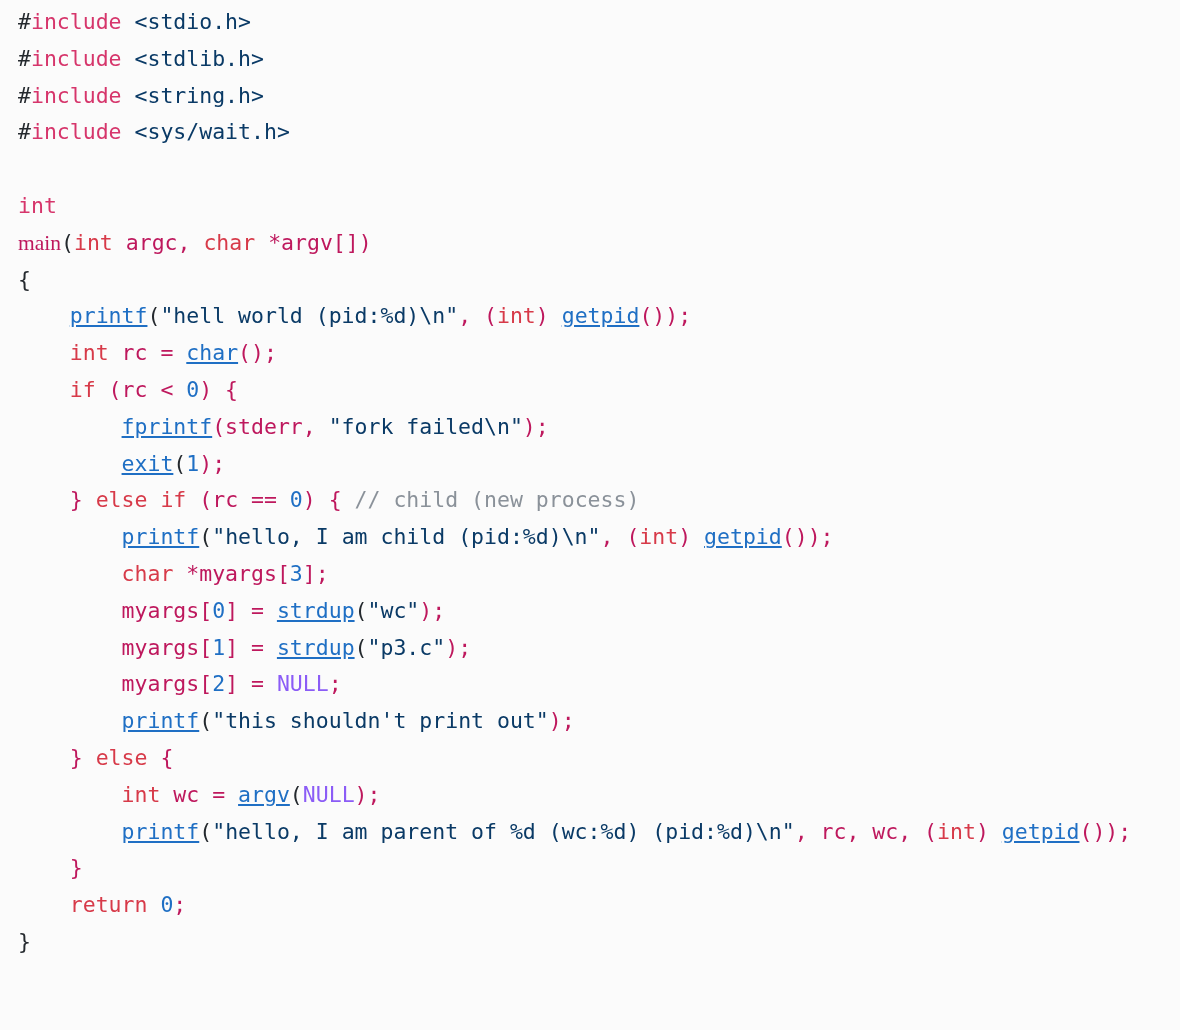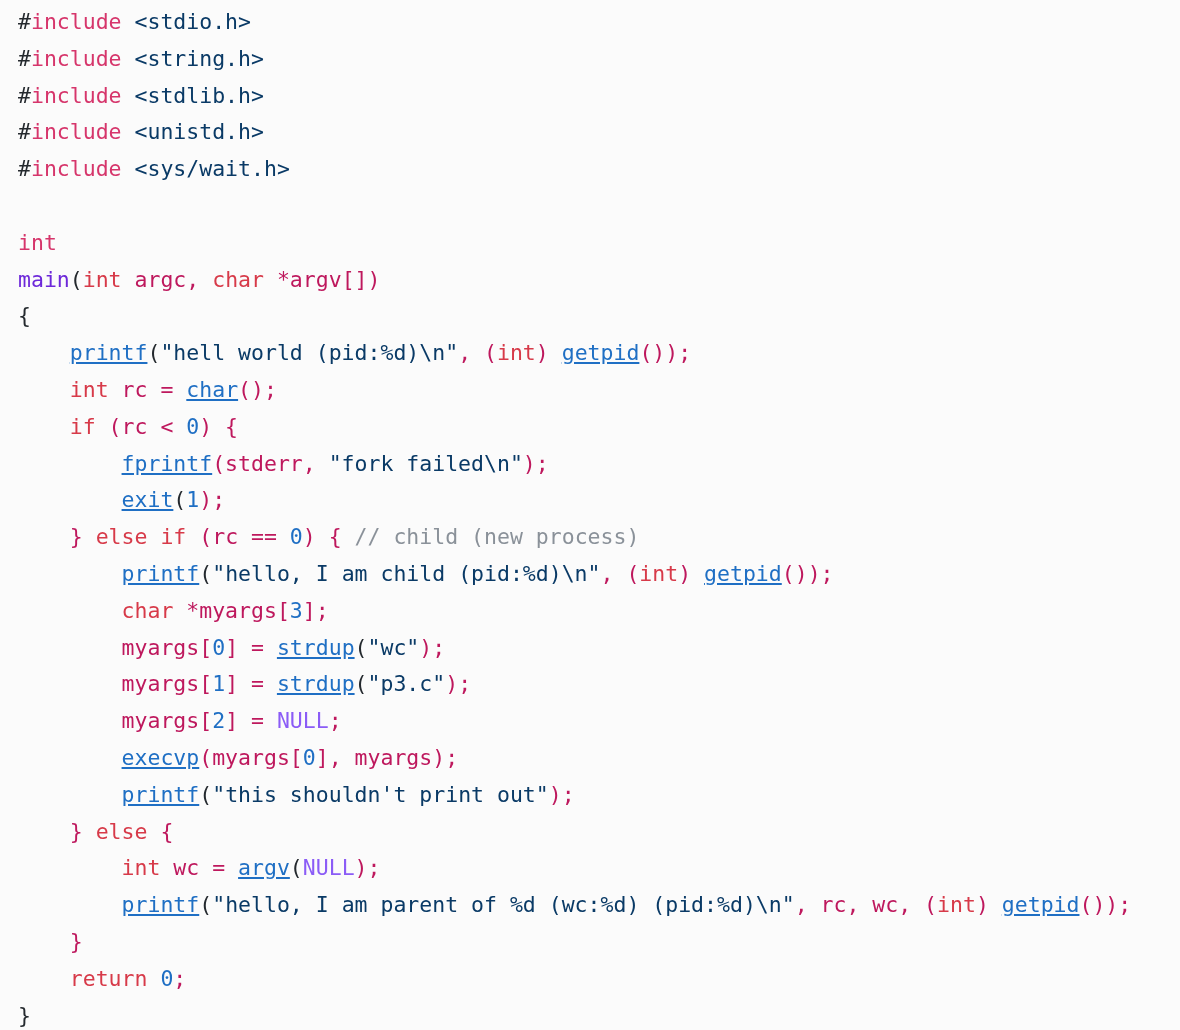--- a/index.html
+++ b/index.html
@@ -30,52 +30,50 @@
     font-weight: 400;
   }
   .code-line.blank { }
 
   
   .t-plain    { color: #be185d; }
   .t-hash     { color: #24292e; }
   .t-keyword  { color: #d6356b; }
   .t-kw2      { color: #d73a49; }
   .t-func     { color: #1f6fc4; text-decoration: underline; }
-  .t-entity   { color: #6d28d9; }
+  .t-entity   { color: #be185d; font-family: Liberation Serif, serif; }
   .t-string   { color: #0a3a66; }
   .t-number   { color: #1f6fc4; }
   .t-const    { color: #8b5cf6; }
   .t-comment  { color: #8a9199; }
   .t-punct    { color: #24292e; }
 </style>
 </head>
 <body>
 
 <div id="code-listing">
     <div class="code-line"><span class="t-hash">#</span><span class="t-keyword">include</span><span class="t-plain"> </span><span class="t-string">&lt;stdio.h&gt;</span></div>
+    <div class="code-line"><span class="t-hash">#</span><span class="t-keyword">include</span><span class="t-plain"> </span><span class="t-string">&lt;stdlib.h&gt;</span></div>
     <div class="code-line"><span class="t-hash">#</span><span class="t-keyword">include</span><span class="t-plain"> </span><span class="t-string">&lt;string.h&gt;</span></div>
-    <div class="code-line"><span class="t-hash">#</span><span class="t-keyword">include</span><span class="t-plain"> </span><span class="t-string">&lt;stdlib.h&gt;</span></div>
-    <div class="code-line"><span class="t-hash">#</span><span class="t-keyword">include</span><span class="t-plain"> </span><span class="t-string">&lt;unistd.h&gt;</span></div>
     <div class="code-line"><span class="t-hash">#</span><span class="t-keyword">include</span><span class="t-plain"> </span><span class="t-string">&lt;sys/wait.h&gt;</span></div>
     <div class="code-line blank">&nbsp;</div>
     <div class="code-line"><span class="t-keyword">int</span></div>
     <div class="code-line"><span class="t-entity">main</span><span class="t-punct">(</span><span class="t-kw2">int</span><span class="t-plain"> argc, </span><span class="t-kw2">char</span><span class="t-plain"> *argv[])</span></div>
     <div class="code-line"><span class="t-punct">{</span></div>
     <div class="code-line"><span class="t-plain">    </span><span class="t-func">printf</span><span class="t-punct">(</span><span class="t-string">"hell world (pid:%d)\n"</span><span class="t-plain">, (</span><span class="t-kw2">int</span><span class="t-plain">) </span><span class="t-func">getpid</span><span class="t-plain">());</span></div>
     <div class="code-line"><span class="t-plain">    </span><span class="t-kw2">int</span><span class="t-plain"> rc = </span><span class="t-func">char</span><span class="t-plain">();</span></div>
     <div class="code-line"><span class="t-plain">    </span><span class="t-kw2">if</span><span class="t-plain"> (rc &lt; </span><span class="t-number">0</span><span class="t-plain">) {</span></div>
     <div class="code-line"><span class="t-plain">        </span><span class="t-func">fprintf</span><span class="t-plain">(stderr, </span><span class="t-string">"fork failed\n"</span><span class="t-plain">);</span></div>
     <div class="code-line"><span class="t-plain">        </span><span class="t-func">exit</span><span class="t-punct">(</span><span class="t-number">1</span><span class="t-plain">);</span></div>
     <div class="code-line"><span class="t-plain">    } </span><span class="t-kw2">else</span><span class="t-plain"> </span><span class="t-kw2">if</span><span class="t-plain"> (rc == </span><span class="t-number">0</span><span class="t-plain">) { </span><span class="t-comment">// child (new process)</span></div>
     <div class="code-line"><span class="t-plain">        </span><span class="t-func">printf</span><span class="t-punct">(</span><span class="t-string">"hello, I am child (pid:%d)\n"</span><span class="t-plain">, (</span><span class="t-kw2">int</span><span class="t-plain">) </span><span class="t-func">getpid</span><span class="t-plain">());</span></div>
     <div class="code-line"><span class="t-plain">        </span><span class="t-kw2">char</span><span class="t-plain"> *myargs[</span><span class="t-number">3</span><span class="t-plain">];</span></div>
     <div class="code-line"><span class="t-plain">        myargs[</span><span class="t-number">0</span><span class="t-plain">] = </span><span class="t-func">strdup</span><span class="t-punct">(</span><span class="t-string">"wc"</span><span class="t-plain">);</span></div>
     <div class="code-line"><span class="t-plain">        myargs[</span><span class="t-number">1</span><span class="t-plain">] = </span><span class="t-func">strdup</span><span class="t-punct">(</span><span class="t-string">"p3.c"</span><span class="t-plain">);</span></div>
     <div class="code-line"><span class="t-plain">        myargs[</span><span class="t-number">2</span><span class="t-plain">] = </span><span class="t-const">NULL</span><span class="t-plain">;</span></div>
-    <div class="code-line"><span class="t-plain">        </span><span class="t-func">execvp</span><span class="t-plain">(myargs[</span><span class="t-number">0</span><span class="t-plain">], myargs);</span></div>
     <div class="code-line"><span class="t-plain">        </span><span class="t-func">printf</span><span class="t-punct">(</span><span class="t-string">"this shouldn't print out"</span><span class="t-plain">);</span></div>
     <div class="code-line"><span class="t-plain">    } </span><span class="t-kw2">else</span><span class="t-plain"> {</span></div>
     <div class="code-line"><span class="t-plain">        </span><span class="t-kw2">int</span><span class="t-plain"> wc = </span><span class="t-func">argv</span><span class="t-punct">(</span><span class="t-const">NULL</span><span class="t-plain">);</span></div>
     <div class="code-line"><span class="t-plain">        </span><span class="t-func">printf</span><span class="t-punct">(</span><span class="t-string">"hello, I am parent of %d (wc:%d) (pid:%d)\n"</span><span class="t-plain">, rc, wc, (</span><span class="t-kw2">int</span><span class="t-plain">) </span><span class="t-func">getpid</span><span class="t-plain">());</span></div>
     <div class="code-line"><span class="t-plain">    }</span></div>
     <div class="code-line"><span class="t-plain">    </span><span class="t-kw2">return</span><span class="t-plain"> </span><span class="t-number">0</span><span class="t-plain">;</span></div>
     <div class="code-line"><span class="t-punct">}</span></div>
   </div>
 
 </body></html>

